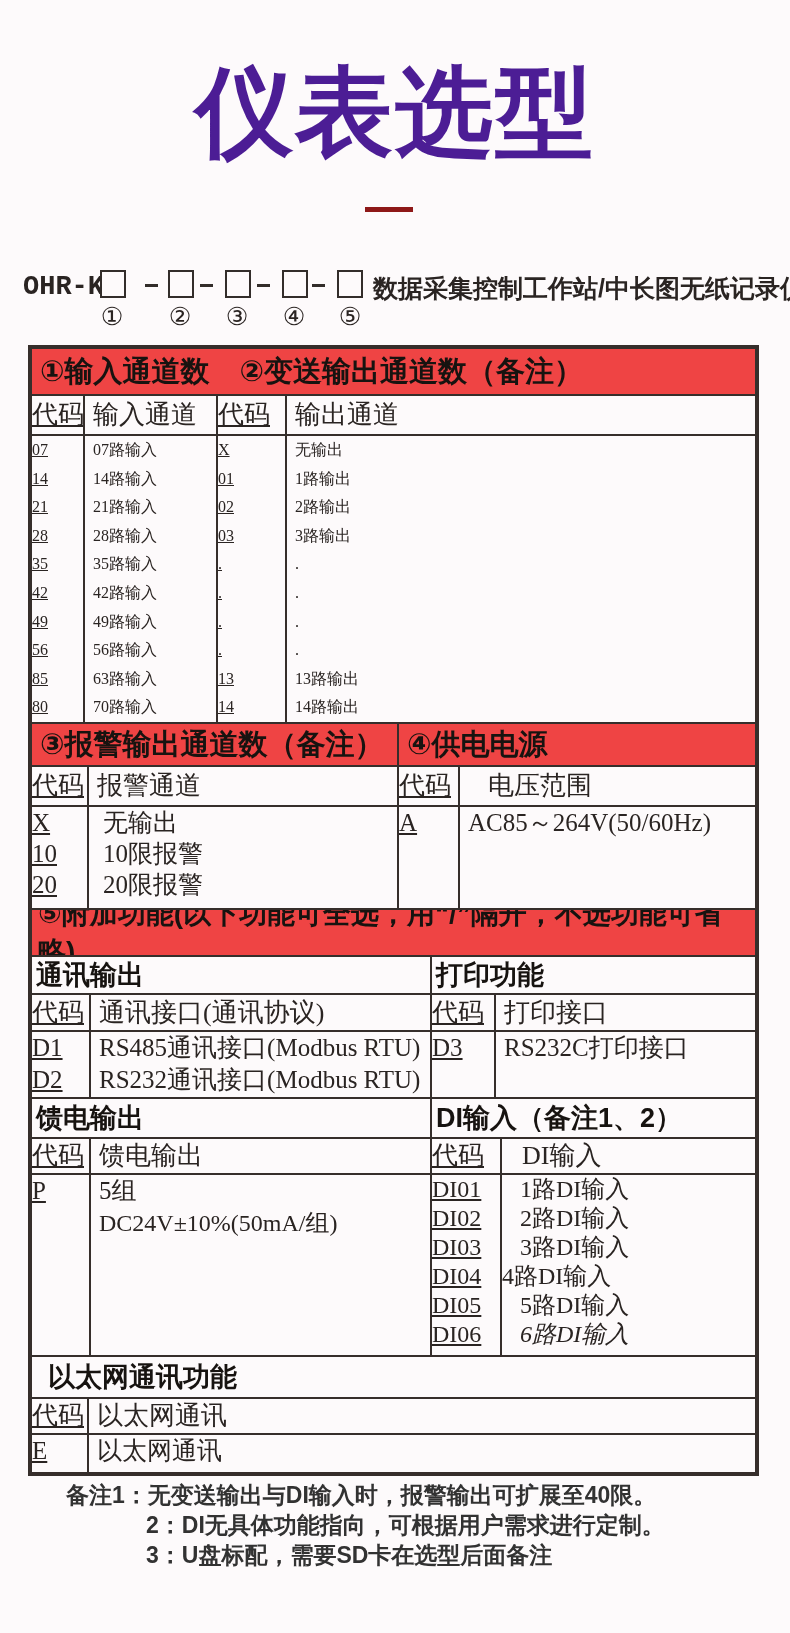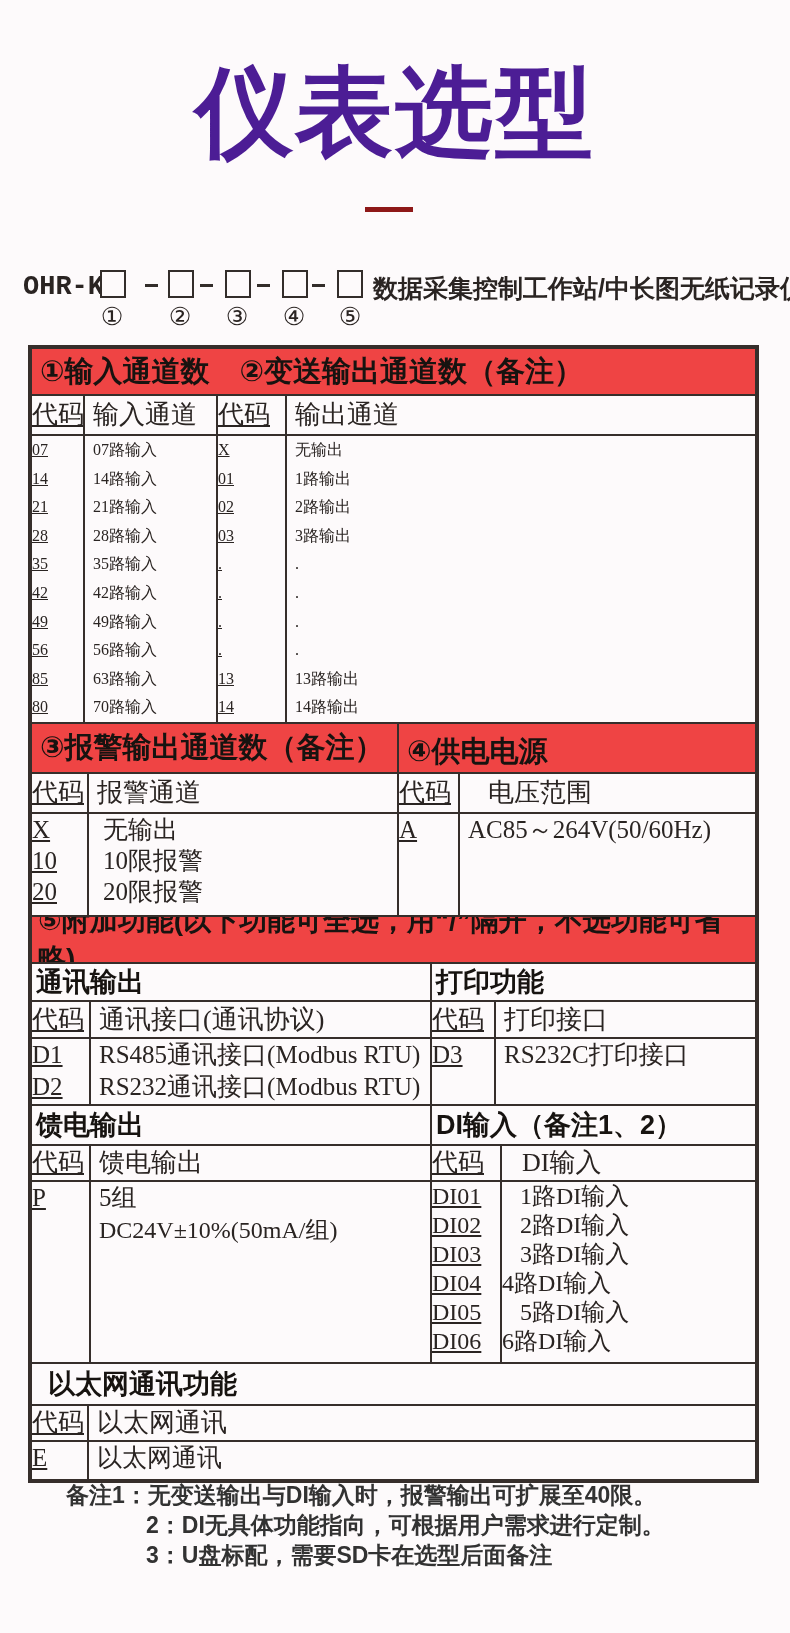--- a/index.html
+++ b/index.html
@@ -148,21 +148,21 @@
       <div class="r1 cell-pad">3路输出</div>
       <div class="r1 cell-pad">.</div>
       <div class="r1 cell-pad">.</div>
       <div class="r1 cell-pad">.</div>
       <div class="r1 cell-pad">.</div>
       <div class="r1 cell-pad">13路输出</div>
       <div class="r1 cell-pad">14路输出</div>
     </div>
   </div>
 
-  <div class="band gray" style="height:50px;">
+  <div class="band gray" style="height:43px;">
     <div class="panel" style="width:367px;align-items:center;">
       <span class="bh" style="padding-left:8px;">③报警输出通道数（备注）</span>
     </div>
     <div class="panel fx" style="align-items:flex-end;">
       <span class="bh" style="padding-left:8px;">④供电电源</span>
     </div>
   </div>
 
   <div class="band serif" style="height:40px;">
     <div class="panel" style="width:367px;">
@@ -281,21 +281,21 @@
         <div class="rdi ctr">DI04</div>
         <div class="rdi ctr">DI05</div>
         <div class="rdi ctr">DI06</div>
       </div>
       <div class="col fx">
         <div class="rdi" style="padding-left:18px;">1路DI输入</div>
         <div class="rdi" style="padding-left:18px;">2路DI输入</div>
         <div class="rdi" style="padding-left:18px;">3路DI输入</div>
         <div class="rdi" style="">4路DI输入</div>
         <div class="rdi" style="padding-left:18px;">5路DI输入</div>
-        <div class="rdi" style="">6路DI输入</div>
+        <div class="rdi" style="padding-left:18px;font-style:italic;">6路DI输入</div>
       </div>
     </div>
   </div>
 
   <div class="band" style="height:42px;align-items:center;">
     <span class="sub" style="padding-left:16px;">以太网通讯功能</span>
   </div>
 
   <div class="band serif" style="height:36px;">
     <div class="col ctr hdr-line" style="width:57px;line-height:34px;">代码</div>

